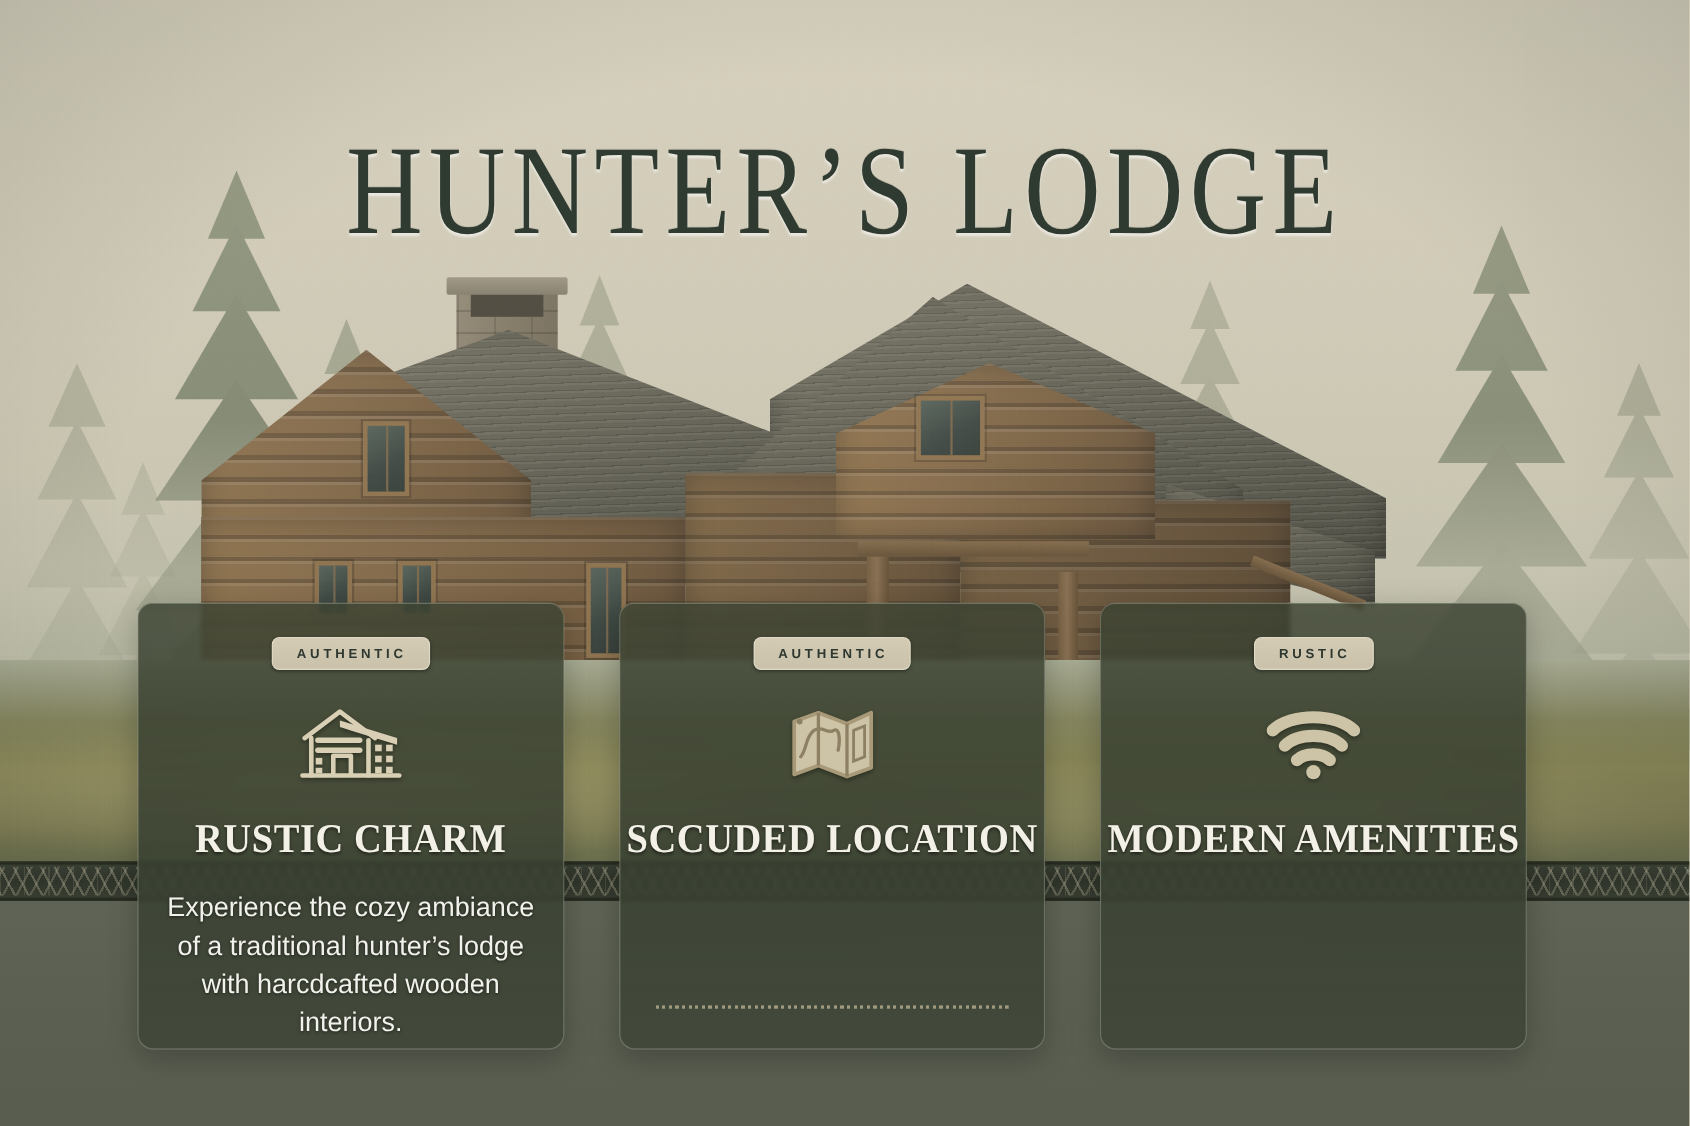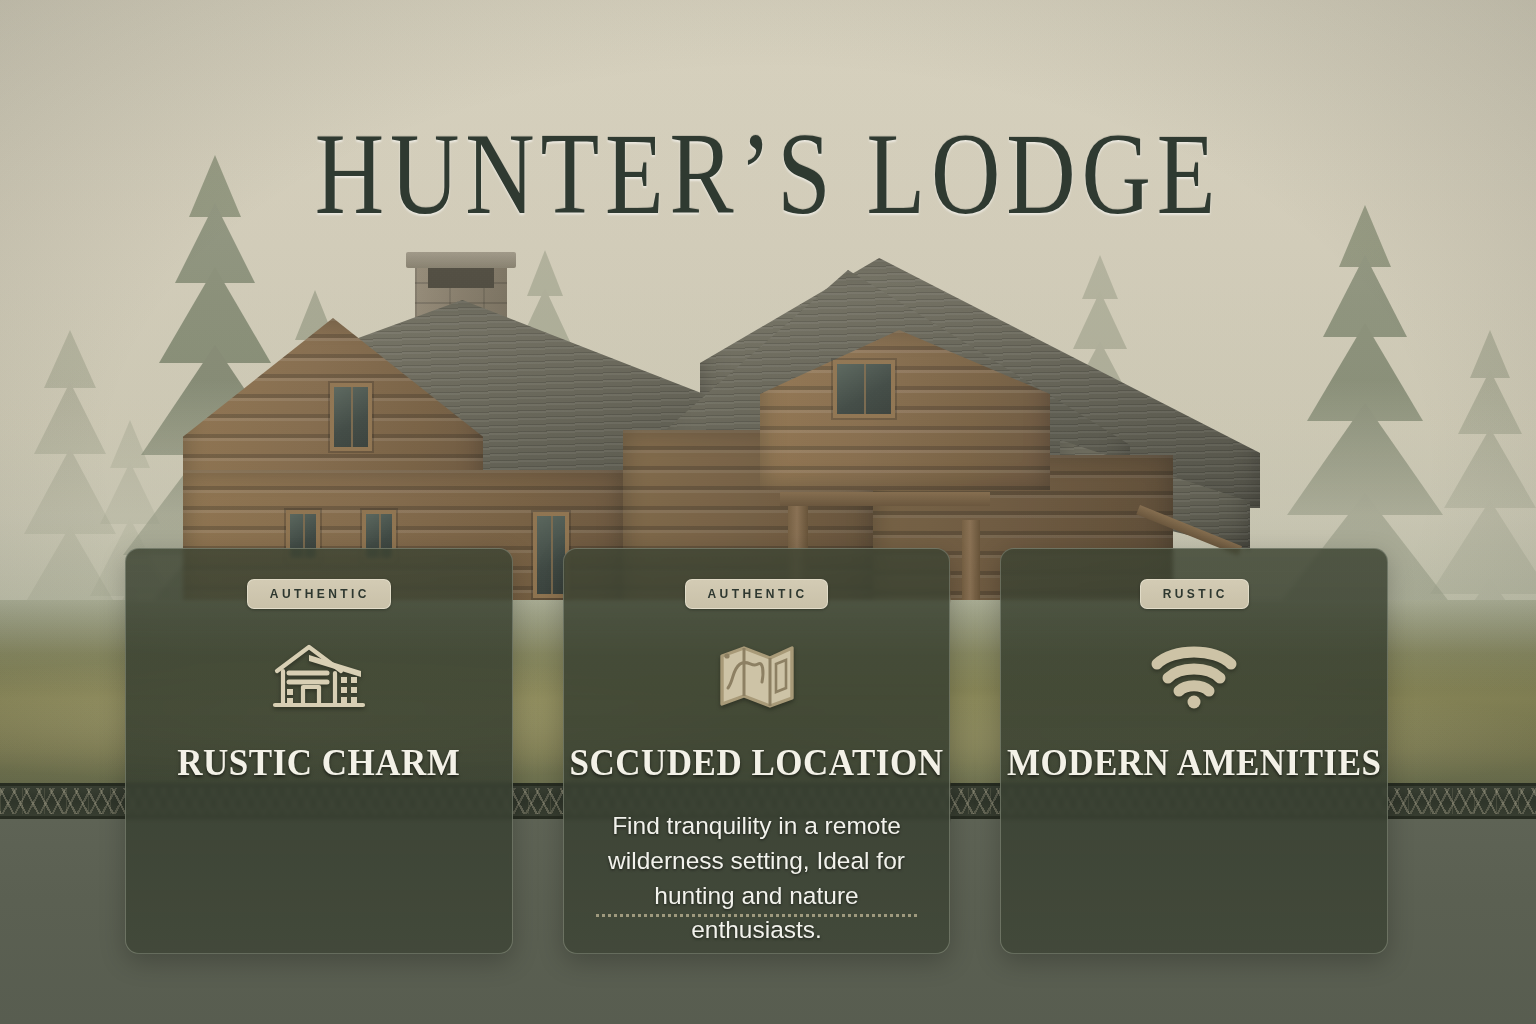--- a/index.html
+++ b/index.html
@@ -465,37 +465,37 @@
           <path d="M34 62 L34 46 L50 46 L50 62" stroke-width="4.2"></path>
           <rect x="72" y="36" width="6" height="6" fill="#d8cfb4" stroke="none"></rect>
           <rect x="82" y="36" width="6" height="6" fill="#d8cfb4" stroke="none"></rect>
           <rect x="72" y="46" width="6" height="6" fill="#d8cfb4" stroke="none"></rect>
           <rect x="82" y="46" width="6" height="6" fill="#d8cfb4" stroke="none"></rect>
           <rect x="72" y="56" width="6" height="6" fill="#d8cfb4" stroke="none"></rect>
           <rect x="82" y="56" width="6" height="6" fill="#d8cfb4" stroke="none"></rect>
         </svg>
       </div>
       <div class="card-title">RUSTIC CHARM</div>
+      <div class="card-body">Experience the cozy ambiance of a traditional hunter’s lodge with harcdcafted wooden interiors.</div>
 
     </div>
 
     <div class="card">
       <span class="badge">AUTHENTIC</span>
       <div class="icon-wrap">
         <svg width="78" height="70" viewBox="0 0 78 70" fill="none">
           <path d="M4 14 L26 6 L52 16 L74 6 L74 56 L52 64 L26 54 L4 62 Z" fill="#cdc3a6" stroke="#a89a78" stroke-width="3.4" stroke-linejoin="round"></path>
           <path d="M26 6 L26 54" stroke="#8d8063" stroke-width="3"></path>
           <path d="M52 16 L52 64" stroke="#8d8063" stroke-width="3"></path>
           <path d="M10 46 C16 38, 14 28, 22 22 C30 17, 34 26, 40 22 C45 19, 46 30, 44 40" stroke="#8d8063" stroke-width="3" fill="none" stroke-linecap="round"></path>
           <path d="M58 22 L68 18 L68 46 L58 50 Z" stroke="#8d8063" stroke-width="2.6" fill="none"></path>
           <circle cx="9" cy="14" r="2.6" fill="#8d8063"></circle>
         </svg>
       </div>
       <div class="card-title">SCCUDED LOCATION</div>
-      <div class="card-body">Find tranquility in a remote wilderness setting, Ideal for hunting and nature enthusiasts.</div>
       <div class="dot-divider"></div>
     </div>
 
     <div class="card">
       <span class="badge">RUSTIC</span>
       <div class="icon-wrap">
         <svg width="86" height="66" viewBox="0 0 86 66" fill="none" stroke="#cdc3a6" stroke-linecap="round">
           <path d="M6 20 C22 4, 64 4, 80 20" stroke-width="11"></path>
           <path d="M17 34 C29 22, 57 22, 69 34" stroke-width="11"></path>
           <path d="M28 47 C35 40, 51 40, 58 47" stroke-width="11"></path>

